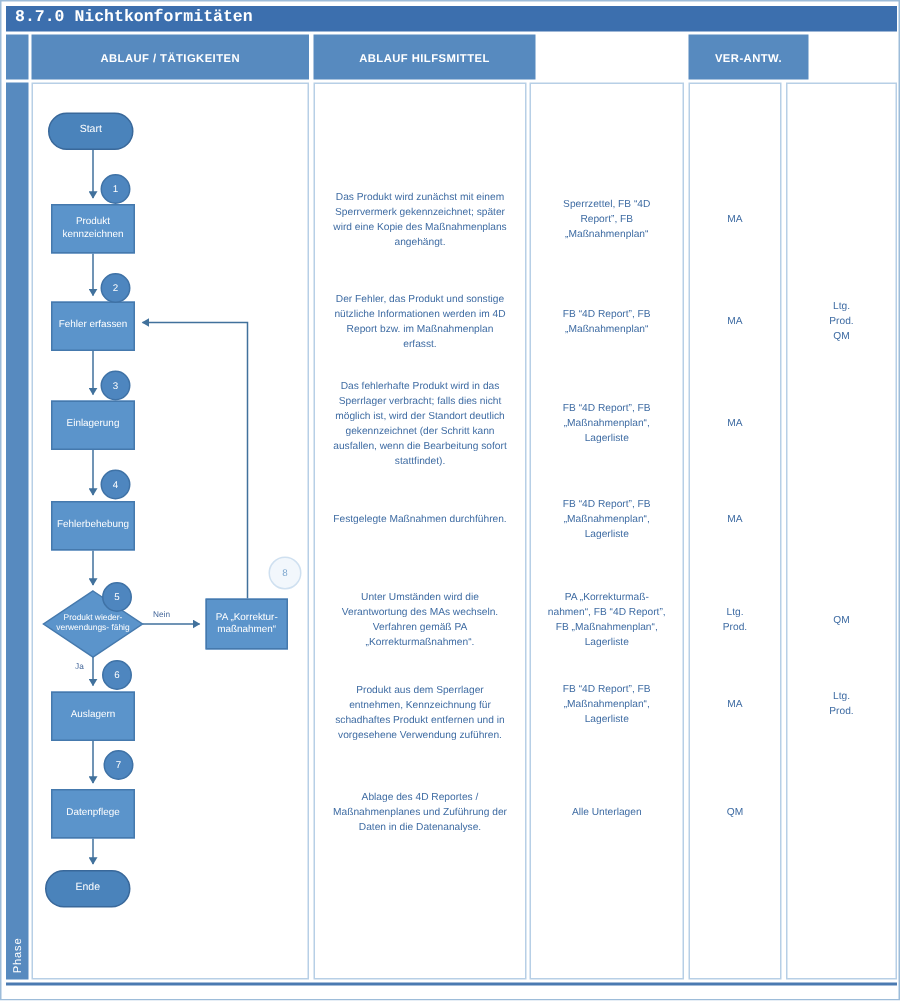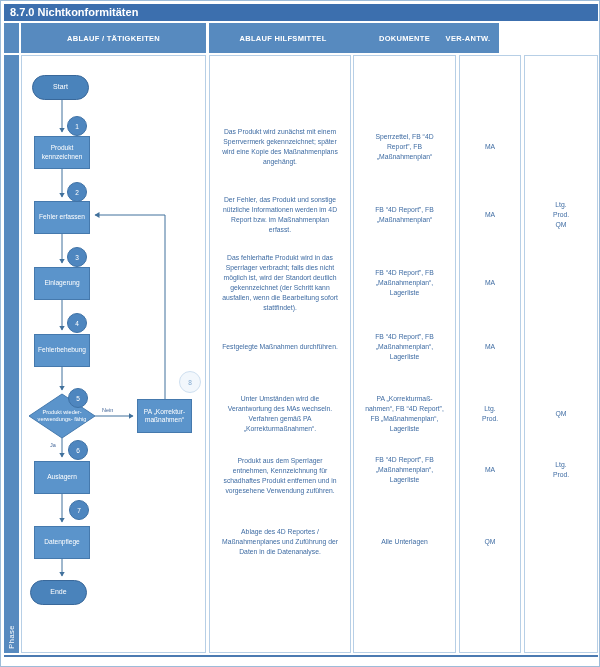--- a/index.html
+++ b/index.html
@@ -5,21 +5,21 @@
   * { margin:0; padding:0; box-sizing:border-box; }
   html,body { background:#fff; }
   body { font-family:"Liberation Sans", sans-serif; }
   .page {
     position:relative; width:600px; height:667px; background:#ffffff;
     border:1px solid #9dbcd9; overflow:hidden;
   }
   .title-bar {
     position:absolute; left:3px; top:3px; width:594px; height:17px;
     background:#3c6fae; color:#fff; font-size:11px; font-weight:bold;
-    line-height:17px; padding-left:6px;
+    line-height:17px; padding-left:6px;font-family:Liberation Mono, monospace;
   }
   .hdr-cell {
     position:absolute; top:22px; height:30px; background:#578abf;
     color:#fff; font-weight:bold; font-size:7.5px; letter-spacing:.3px;
     display:flex; align-items:center; justify-content:center; text-align:right;
   }
   .phase-bar {
     position:absolute; left:3px; top:54px; width:15px; height:598px;
     background:#578abf; display:flex; align-items:flex-end; justify-content:center;
   }
@@ -61,22 +61,21 @@
 </head>
 <body>
 
 <div class="page">
 
   <div class="title-bar">8.7.0 Nichtkonformitäten</div>
 
   <div class="hdr-cell" style="left:3px;width:15px;"></div>
   <div class="hdr-cell" style="left:20px;width:185px;">ABLAUF / TÄTIGKEITEN</div>
   <div class="hdr-cell" style="left:208px;width:148px;">ABLAUF HILFSMITTEL</div>
-  <div class="hdr-cell" style="left:352px;width:103px;">DOKUMENTE</div>
-  <div class="hdr-cell" style="left:436px;width:62px;">VER-ANTW.</div>
+  <div class="hdr-cell" style="left:458px;width:80px;">VER-ANTW.</div>
 
   <div class="phase-bar">
     <span>Phase</span>
   </div>
 
   <div class="panel" style="left:20px;width:185px;">
 
     <svg class="connectors" width="185" height="598">
       <defs>
         <marker id="arr" markerWidth="6" markerHeight="6" refX="4.5" refY="3" orient="auto">

